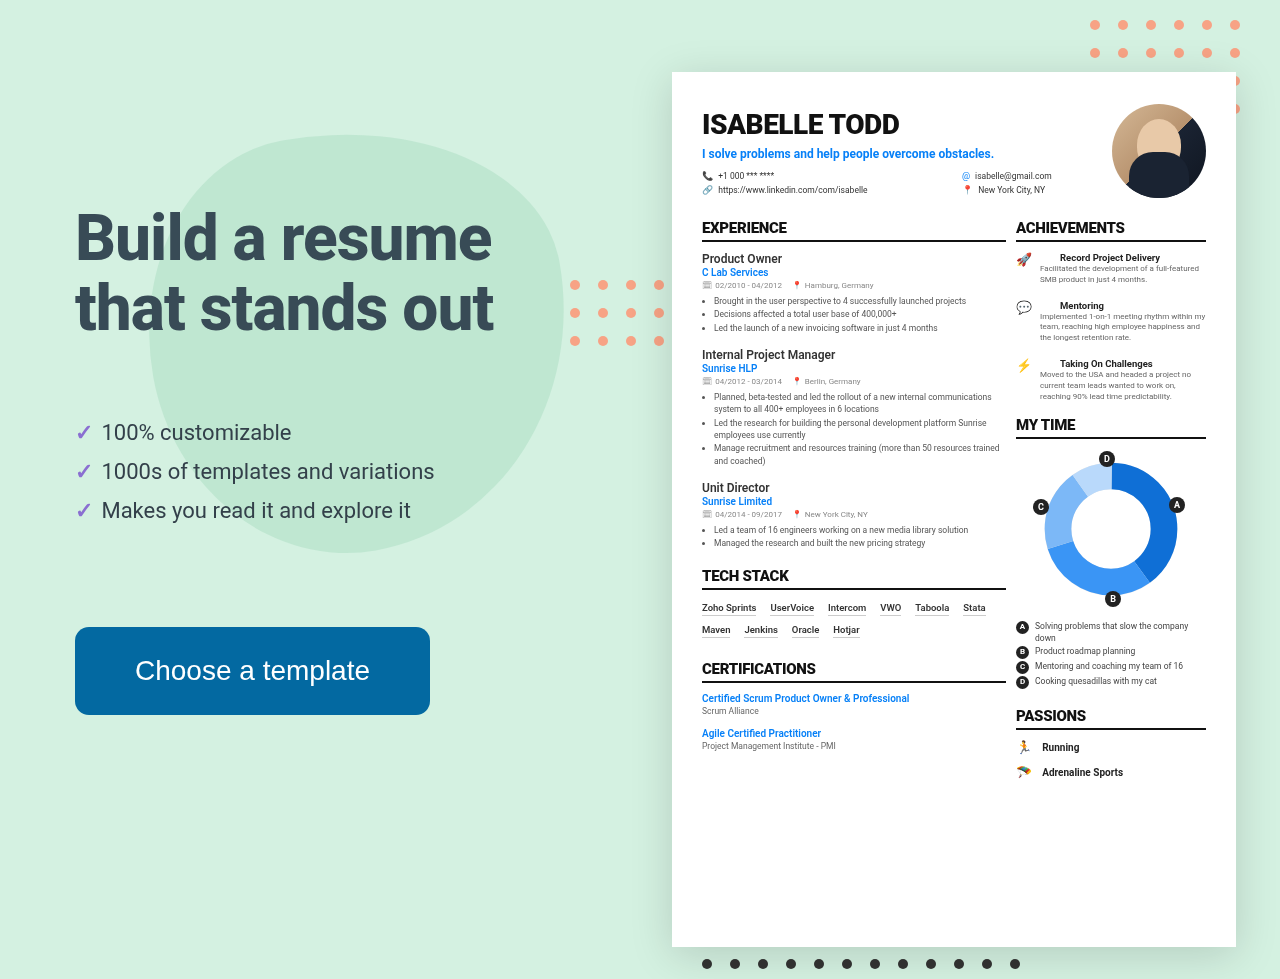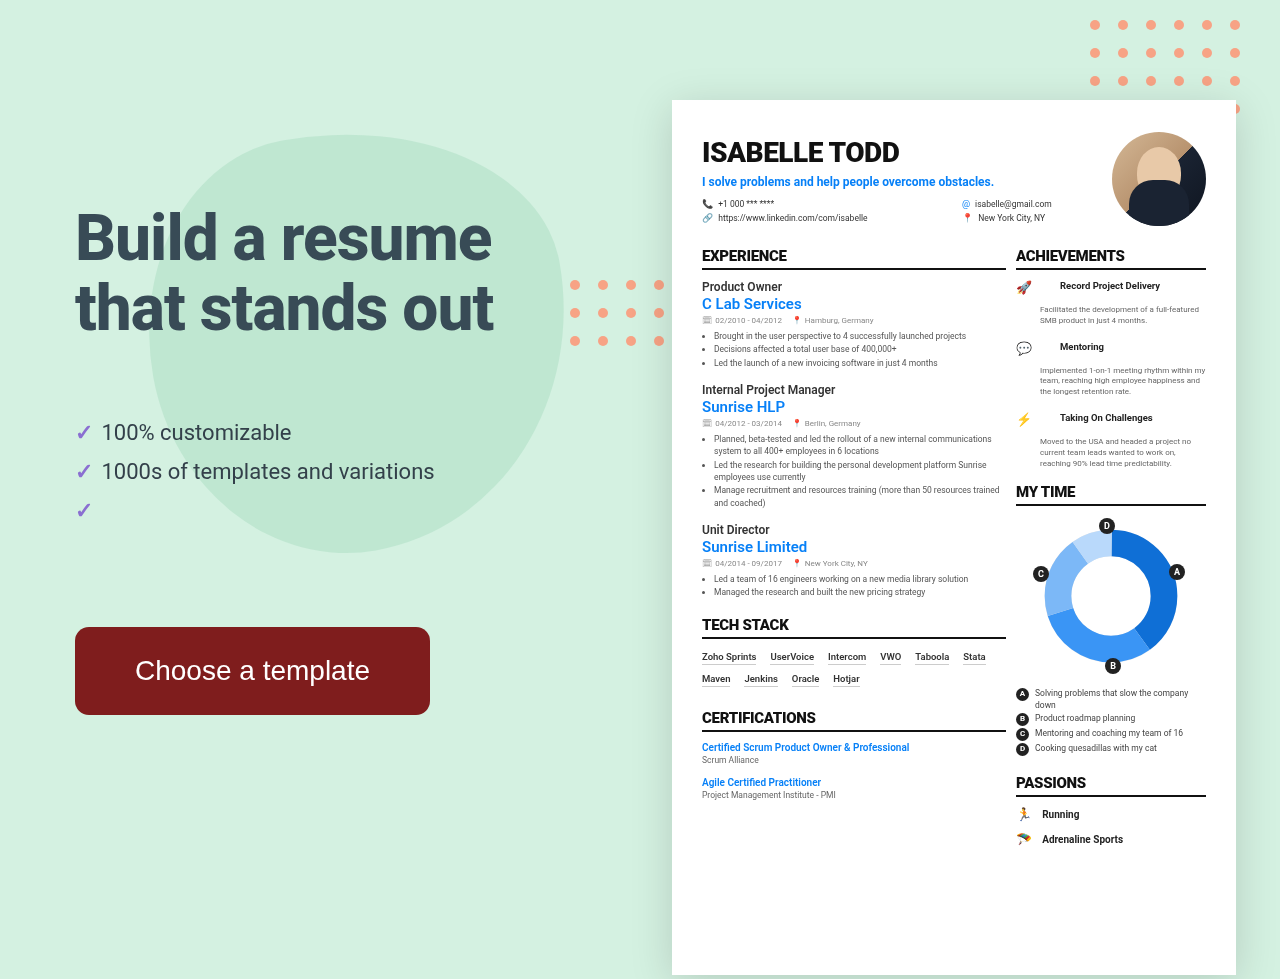--- a/index.html
+++ b/index.html
@@ -10,48 +10,48 @@
 .dark span{background:#333;}
 .dots.tr{top:20px;right:40px;grid-template-columns:repeat(6,10px);}
 .dots.tl{top:280px;left:570px;grid-template-columns:repeat(4,10px);}
 .dots.br{bottom:10px;right:260px;grid-template-columns:repeat(12,10px);}
 .blob{position:absolute;width:420px;height:420px;background:#bce5cf;border-radius:40% 60% 55% 45%/50% 40% 60% 50%;top:130px;left:150px;transform:rotate(-10deg);opacity:.9;}
 .left{position:absolute;left:75px;top:204px;width:530px;z-index:5;}
 .headline{font-size:64px;font-weight:800;color:#384b56;line-height:1.1;letter-spacing:-1px;}
 .feats{margin-top:75px;}
 .feat{font-size:22px;color:#33404a;margin-bottom:14px;display:flex;align-items:center;gap:8px;}
 .chk{color:#8a6fd1;font-weight:700;font-size:22px;}
-.cta{margin-top:90px;display:inline-block;background:#7f1d1d;color:#fff;font-size:28px;padding:28px 60px;border-radius:14px;border:none;font-weight:400;}
-.resume{position:absolute;right:44px;top:100px;width:564px;height:875px;background:#fff;box-shadow:0 8px 40px rgba(0,0,0,.15);padding:36px 30px;font-size:10px;color:#333;z-index:3;}
+.cta{margin-top:90px;display:inline-block;background:#0369a1;color:#fff;font-size:28px;padding:28px 60px;border-radius:14px;border:none;font-weight:400;}
+.resume{position:absolute;right:44px;top:72px;width:564px;height:875px;background:#fff;box-shadow:0 8px 40px rgba(0,0,0,.15);padding:36px 30px;font-size:10px;color:#333;z-index:3;}
 .rname{font-size:28px;font-weight:900;letter-spacing:-.5px;color:#111;}
 .rtag{color:#0780f7;font-weight:700;font-size:12px;margin-top:6px;}
 .rcontact{display:grid;grid-template-columns:1fr 1fr;margin-top:10px;gap:4px 16px;font-size:8.5px;}
 .rcontact div{display:flex;align-items:center;gap:5px;}
 .cic{color:#0780f7;font-size:9px;}
 .avatar{position:absolute;right:30px;top:32px;width:94px;height:94px;border-radius:50%;background:linear-gradient(135deg,#d4b896 0%,#b8936f 50%,#1a2332 50%,#0f1520 100%);overflow:hidden;}
 .avatar::before{content:"";position:absolute;width:44px;height:52px;background:#e8c9a8;border-radius:50% 50% 45% 45%;top:15px;left:25px;}
 .avatar::after{content:"";position:absolute;width:60px;height:48px;background:#1a2332;border-radius:24px 24px 0 0;bottom:-2px;left:17px;}
 .rcols{display:grid;grid-template-columns:1fr 190px;gap:10px;margin-top:24px;}
 .sh{font-size:15px;font-weight:900;color:#111;border-bottom:2px solid #111;padding-bottom:3px;margin-bottom:10px;letter-spacing:-.3px;}
 .job{margin-bottom:14px;}
 .jt{font-size:12px;font-weight:600;color:#333;}
-.jc{color:#0780f7;font-size:15px;font-weight:600;margin-top:1px;}
+.jc{color:#0780f7;font-size:10px;font-weight:600;margin-top:1px;}
 .jm{color:#888;font-size:8px;margin-top:3px;display:flex;gap:10px;align-items:center;}
 .jm span{display:flex;align-items:center;gap:3px;}
 .job ul{margin-top:5px;padding-left:12px;}
 .job li{font-size:8.5px;color:#555;line-height:1.45;margin-bottom:1px;}
 .tech{display:flex;flex-wrap:wrap;gap:6px 14px;}
 .tech span{font-size:9.5px;font-weight:600;color:#333;border-bottom:1px solid #ccc;padding:2px 0;}
 .cert{margin-bottom:12px;}
 .ct{color:#0780f7;font-size:10px;font-weight:600;}
 .co{color:#666;font-size:8.5px;margin-top:2px;}
 .ach{margin-bottom:14px;display:flex;gap:10px;}
 .aic{color:#0780f7;font-size:13px;width:14px;flex-shrink:0;}
 .at{font-size:9.5px;font-weight:700;color:#222;padding-left:20px;}
-.ad{font-size:8px;color:#666;line-height:1.35;margin-top:14px;}
+.ad{font-size:8px;color:#666;line-height:1.35;margin-top:1px;}
 .donut-wrap{position:relative;width:160px;height:160px;margin:8px auto 12px;}
 .donut{width:140px;height:140px;margin:10px;}
 .dlbl{position:absolute;width:16px;height:16px;background:#222;color:#fff;border-radius:50%;font-size:9px;font-weight:700;display:flex;align-items:center;justify-content:center;}
 .leg{font-size:8.5px;color:#444;line-height:1.35;}
 .leg div{display:flex;gap:6px;margin-bottom:2px;}
 .lb{width:13px;height:13px;background:#222;color:#fff;border-radius:50%;font-size:8px;font-weight:700;display:inline-flex;align-items:center;justify-content:center;flex-shrink:0;}
 .pas{display:flex;align-items:center;gap:10px;margin-bottom:10px;}
 .pic{color:#0780f7;font-size:13px;}
 .pt{font-size:10px;font-weight:700;color:#222;}
 </style>
@@ -159,20 +159,21 @@
     <div class="feat">
         <span class="chk">✓</span>
         <span>100% customizable</span>
       </div>
     <div class="feat">
         <span class="chk">✓</span>
         <span>1000s of templates and variations</span>
       </div>
     <div class="feat">
         <span class="chk">✓</span>
+        <span>Makes you read it and explore it</span>
       </div>
   </div>
   <button class="cta">Choose a template</button>
 </div>
 
 <div class="resume">
   <div class="avatar"></div>
   <div class="rname">ISABELLE TODD</div>
   <div class="rtag">I solve problems and help people overcome obstacles.</div>
   <div class="rcontact">

